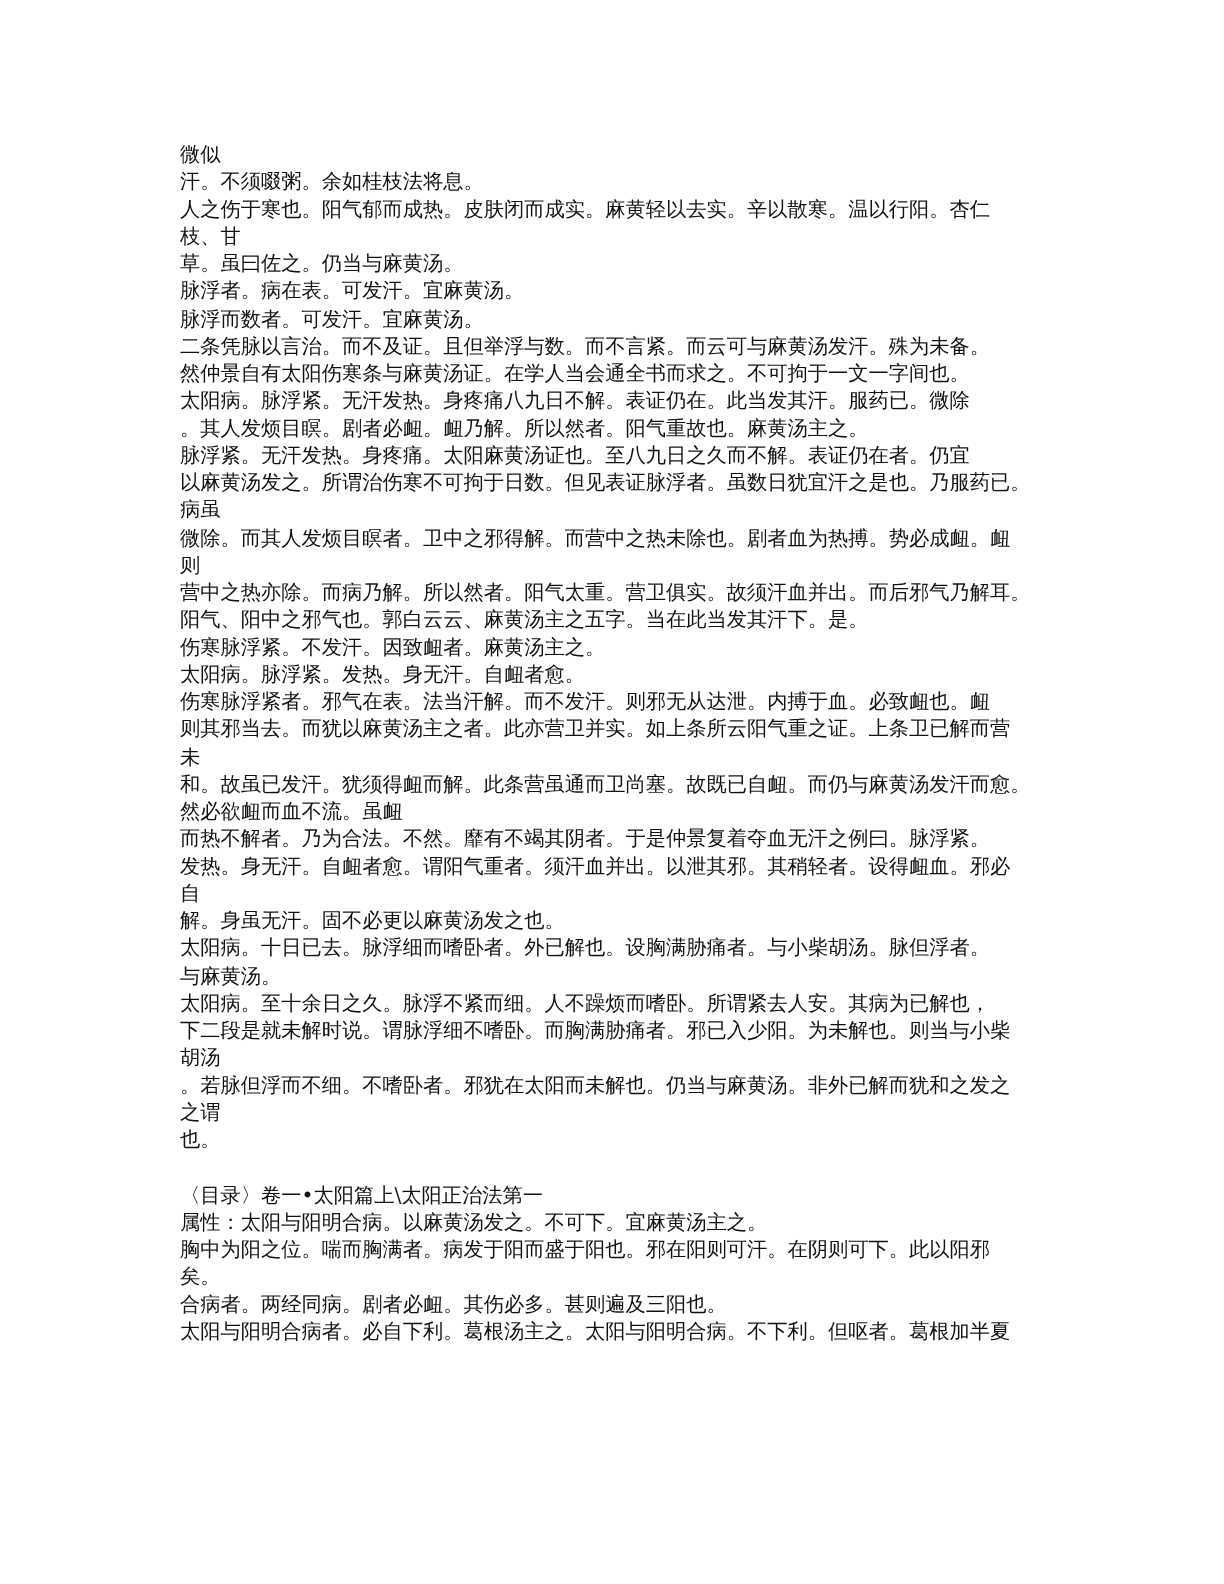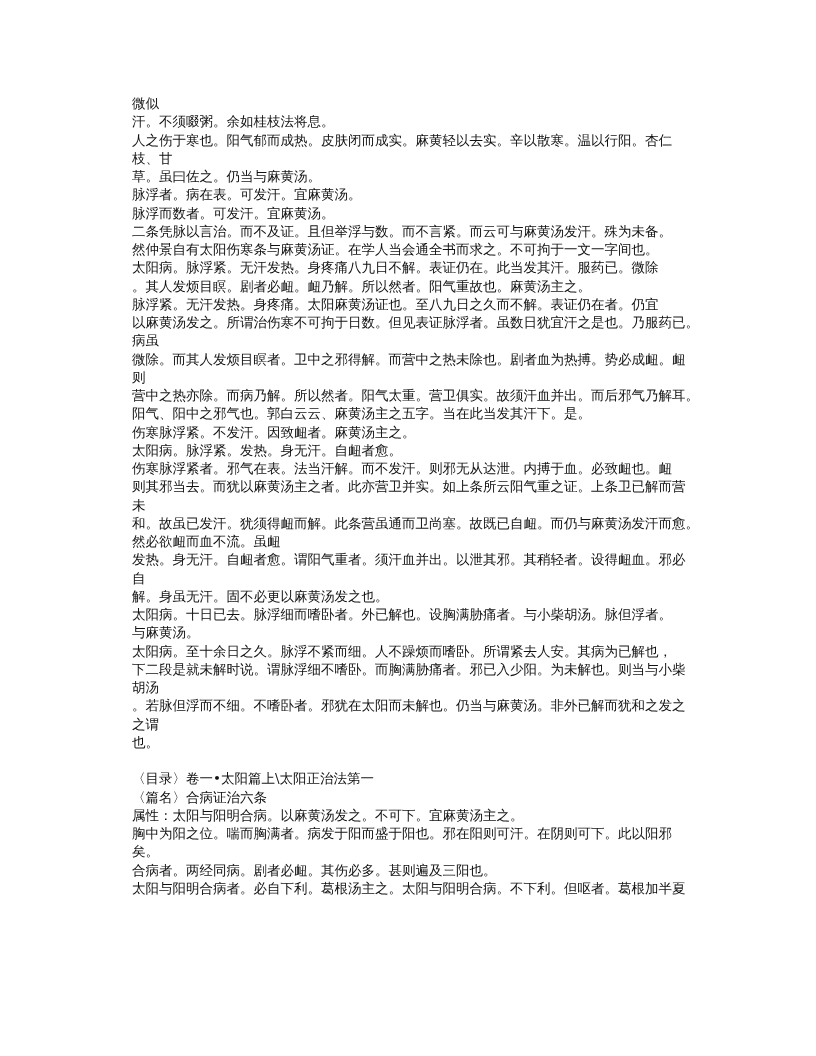--- a/index.html
+++ b/index.html
@@ -1,19 +1,19 @@
 <!DOCTYPE html>
 <html><head>
   <meta charset="utf-8">
   <style>
     html, body { margin: 0; padding: 0; background: #ffffff; }
     body { width: 816px; height: 1056px; position: relative; overflow: hidden; }
     .page {
       position: absolute;
-      left: 132px;
+      left: 120px;
       top: 94px;
       width: 590px;
       font-family: "DejaVu Serif", "Liberation Serif", serif;
       font-size: 13.5px;
       line-height: 18.26px;
       color: #111111;
     }
     .line { white-space: nowrap; height: 18.26px; }
   </style>
 </head>
@@ -38,32 +38,32 @@
   <div class="line">则</div>
   <div class="line">营中之热亦除。而病乃解。所以然者。阳气太重。营卫俱实。故须汗血并出。而后邪气乃解耳。</div>
   <div class="line">阳气、阳中之邪气也。郭白云云、麻黄汤主之五字。当在此当发其汗下。是。</div>
   <div class="line">伤寒脉浮紧。不发汗。因致衄者。麻黄汤主之。</div>
   <div class="line">太阳病。脉浮紧。发热。身无汗。自衄者愈。</div>
   <div class="line">伤寒脉浮紧者。邪气在表。法当汗解。而不发汗。则邪无从达泄。内搏于血。必致衄也。衄</div>
   <div class="line">则其邪当去。而犹以麻黄汤主之者。此亦营卫并实。如上条所云阳气重之证。上条卫已解而营</div>
   <div class="line">未</div>
   <div class="line">和。故虽已发汗。犹须得衄而解。此条营虽通而卫尚塞。故既已自衄。而仍与麻黄汤发汗而愈。</div>
   <div class="line">然必欲衄而血不流。虽衄</div>
+  <div class="line">而热不解者。乃为合法。不然。靡有不竭其阴者。于是仲景复着夺血无汗之例曰。脉浮紧。</div>
   <div class="line">发热。身无汗。自衄者愈。谓阳气重者。须汗血并出。以泄其邪。其稍轻者。设得衄血。邪必</div>
   <div class="line">自</div>
   <div class="line">解。身虽无汗。固不必更以麻黄汤发之也。</div>
   <div class="line">太阳病。十日已去。脉浮细而嗜卧者。外已解也。设胸满胁痛者。与小柴胡汤。脉但浮者。</div>
   <div class="line">与麻黄汤。</div>
   <div class="line">太阳病。至十余日之久。脉浮不紧而细。人不躁烦而嗜卧。所谓紧去人安。其病为已解也，</div>
   <div class="line">下二段是就未解时说。谓脉浮细不嗜卧。而胸满胁痛者。邪已入少阳。为未解也。则当与小柴</div>
   <div class="line">胡汤</div>
   <div class="line">。若脉但浮而不细。不嗜卧者。邪犹在太阳而未解也。仍当与麻黄汤。非外已解而犹和之发之</div>
   <div class="line">之谓</div>
   <div class="line">也。</div>
   <div class="line"></div>
   <div class="line">〈目录〉卷一•太阳篇上\太阳正治法第一</div>
-  <div class="line">〈篇名〉合病证治六条</div>
   <div class="line">属性：太阳与阳明合病。以麻黄汤发之。不可下。宜麻黄汤主之。</div>
   <div class="line">胸中为阳之位。喘而胸满者。病发于阳而盛于阳也。邪在阳则可汗。在阴则可下。此以阳邪</div>
   <div class="line">矣。</div>
   <div class="line">合病者。两经同病。剧者必衄。其伤必多。甚则遍及三阳也。</div>
   <div class="line">太阳与阳明合病者。必自下利。葛根汤主之。太阳与阳明合病。不下利。但呕者。葛根加半夏</div>
 </div>
 
 </body></html>

